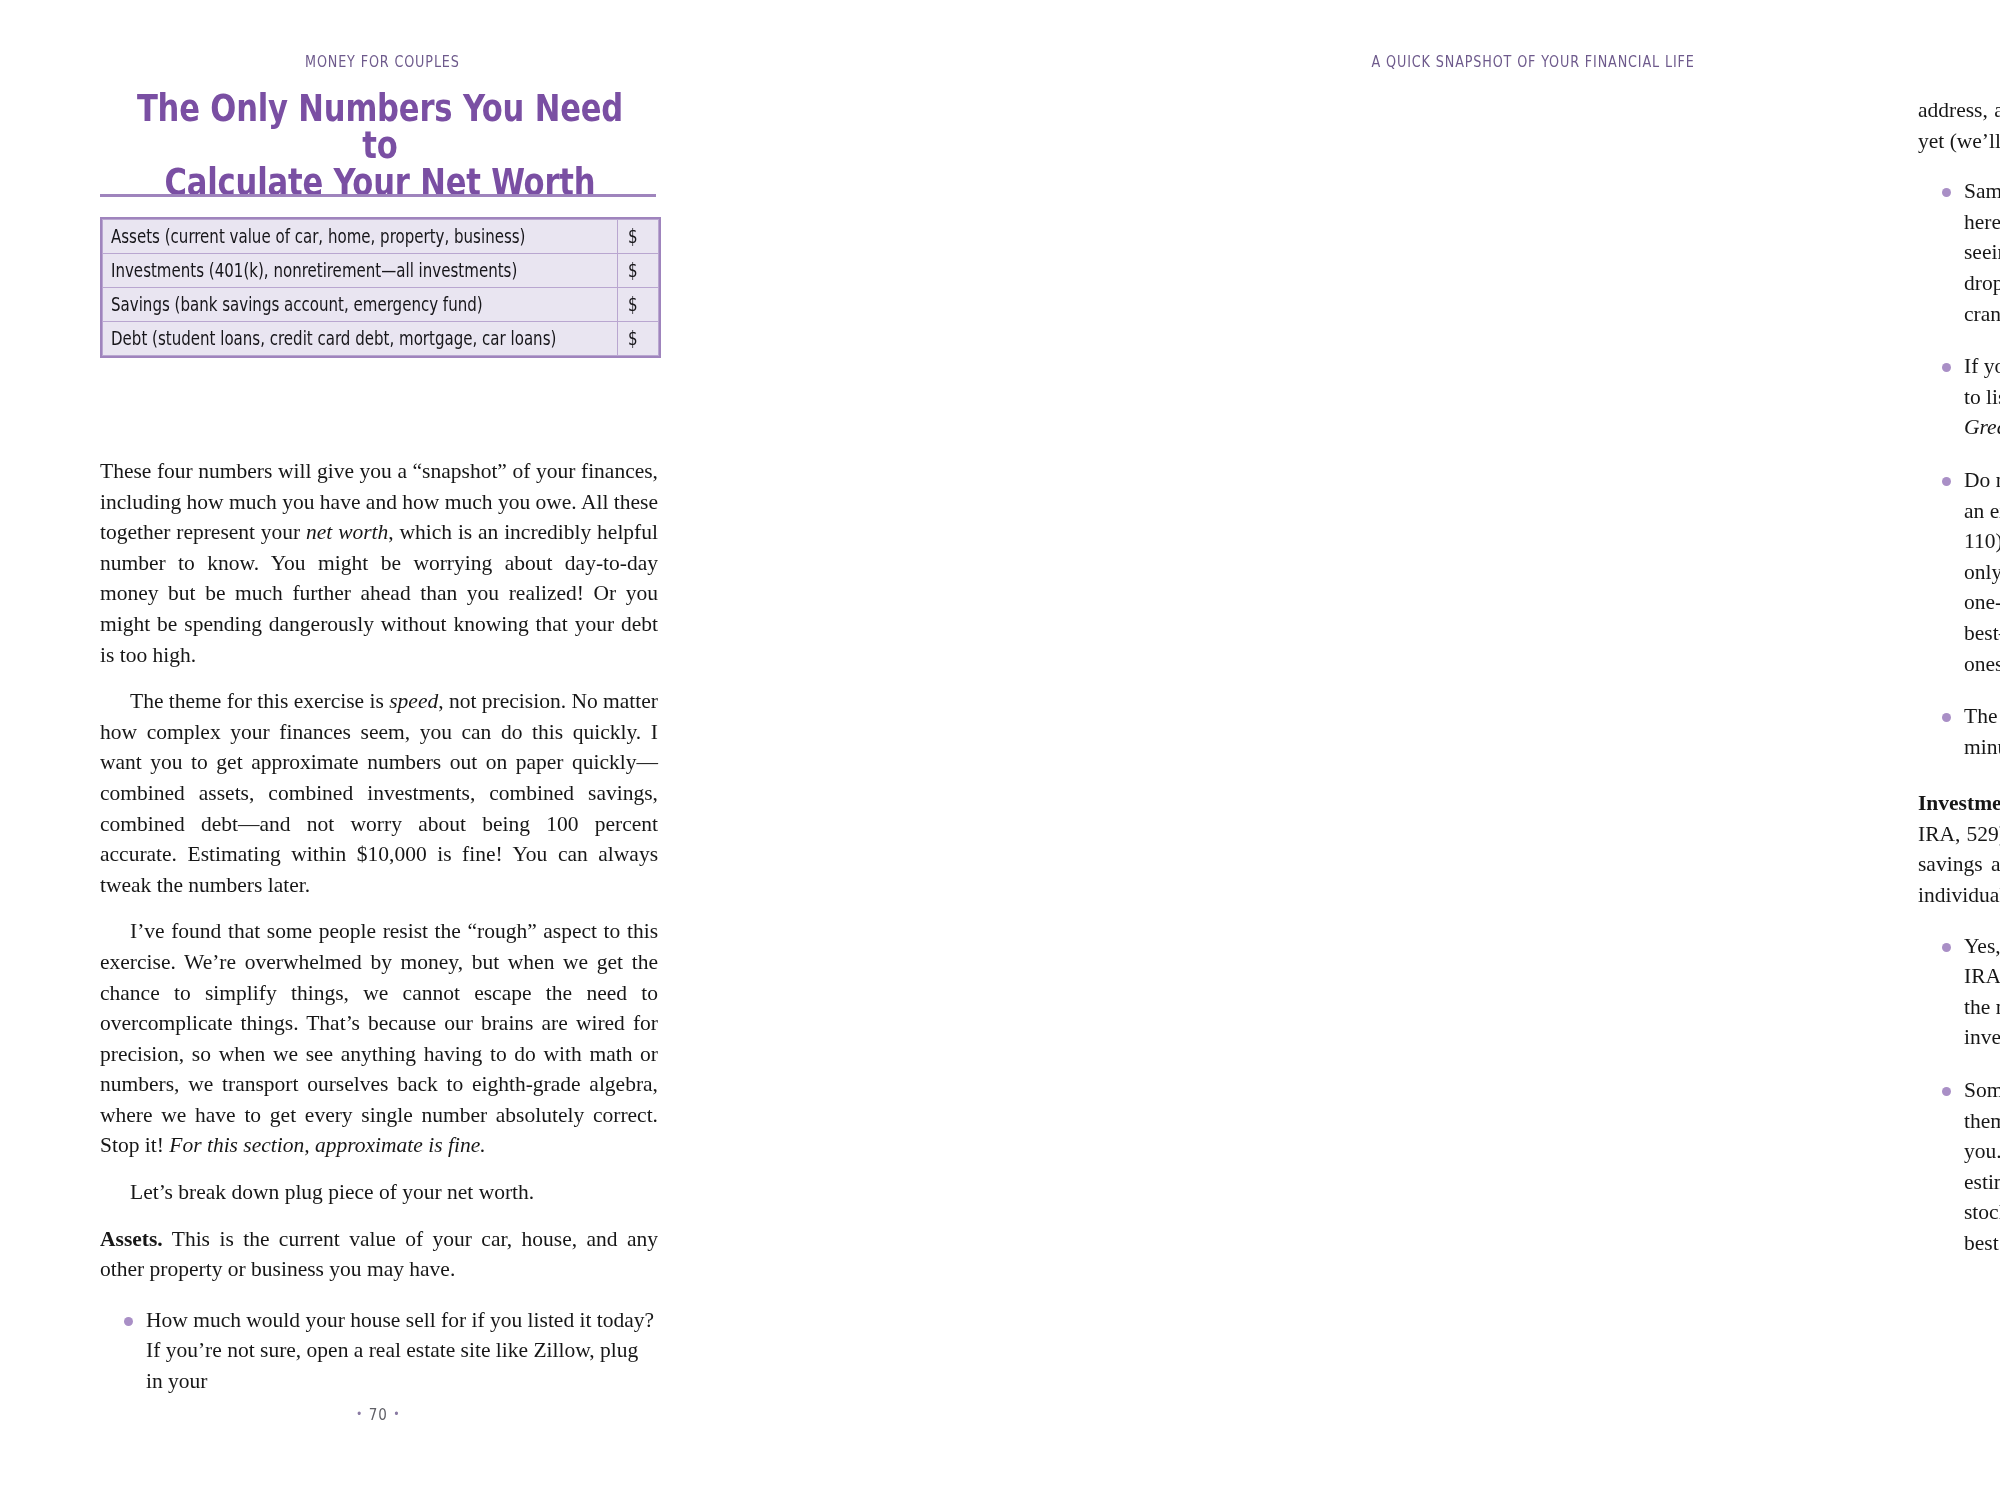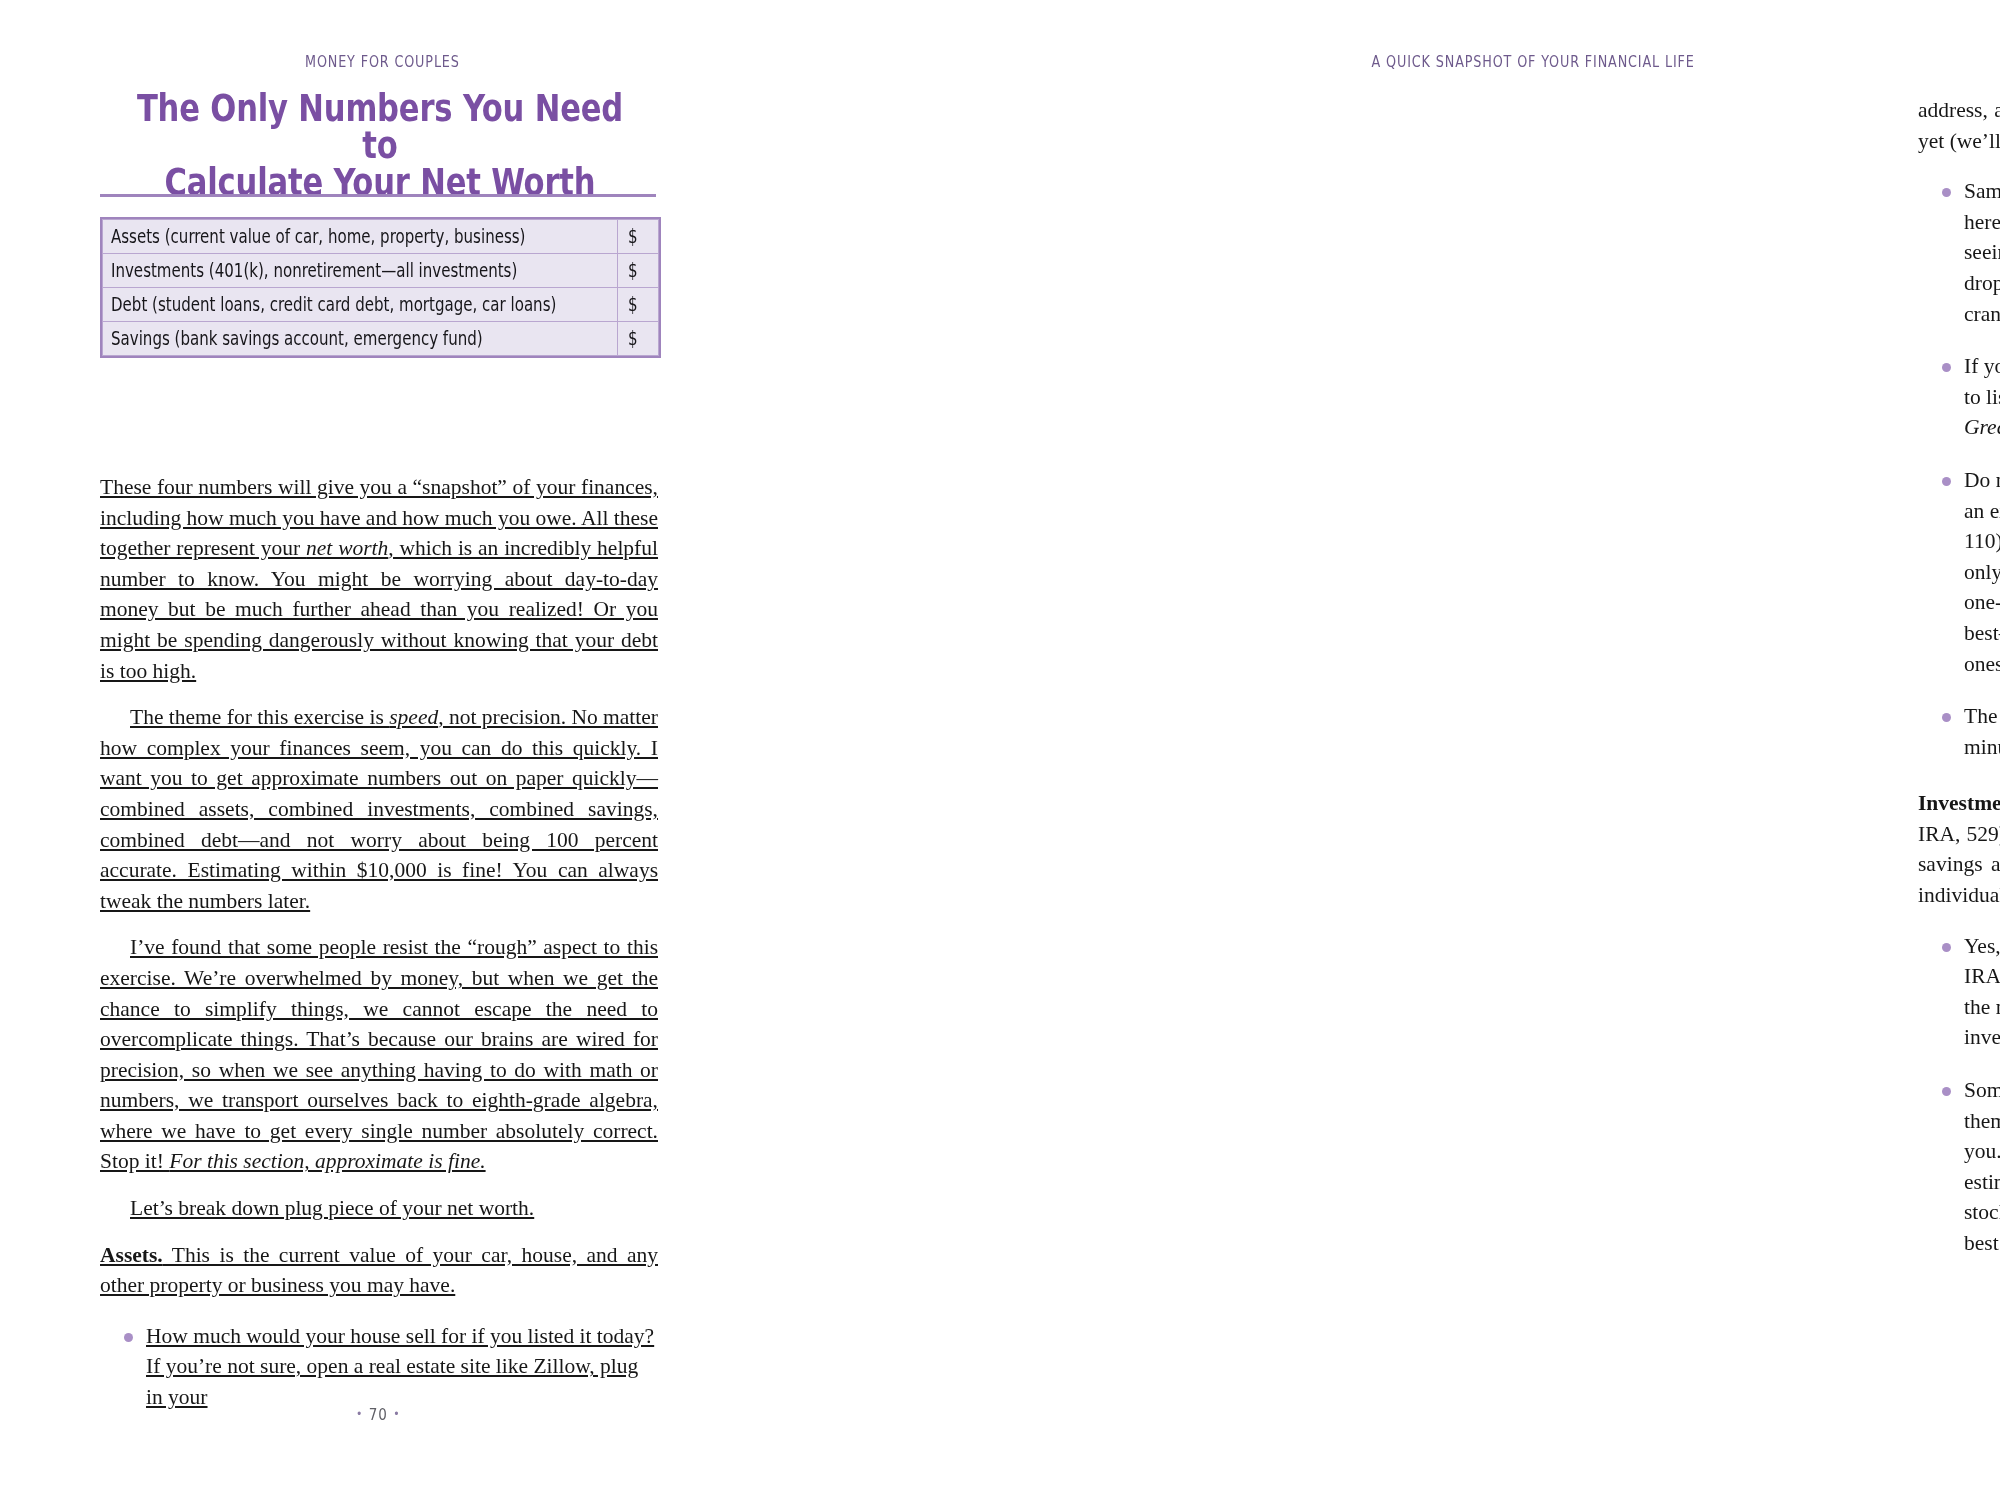--- a/index.html
+++ b/index.html
@@ -107,21 +107,21 @@
   
   .col {
     position: absolute;
     width: 558px;
     font-size: 21.5px;
     line-height: 30.6px;
     text-align: justify;
     color: #171717;
     hyphens: none;
   }
-  .col-left  { left: 100px; top: 472px; text-decoration: underline; }
+  .col-left  { left: 100px; top: 456px; }
   .col-right { left: 918px; top: 95px; width: 556px; }
 
   p.para {
     margin: 0;
     text-indent: 0;
   }
   p.para + p.para { margin-top: 16px; }
   p.indent { text-indent: 30px; }
   p.gap-before { margin-top: 26px; }
 
@@ -186,25 +186,25 @@
         <tbody>
           <tr>
             <td class="label-col"><span class="cellsq">Assets (current value of car, home, property, business)</span></td>
             <td class="value-col"><span class="cellsq">$</span></td>
           </tr>
           <tr>
             <td class="label-col"><span class="cellsq">Investments (401(k), nonretirement—all investments)</span></td>
             <td class="value-col"><span class="cellsq">$</span></td>
           </tr>
           <tr>
+            <td class="label-col"><span class="cellsq">Savings (bank savings account, emergency fund)</span></td>
+            <td class="value-col"><span class="cellsq">$</span></td>
+          </tr>
+          <tr>
             <td class="label-col"><span class="cellsq">Debt (student loans, credit card debt, mortgage, car loans)</span></td>
-            <td class="value-col"><span class="cellsq">$</span></td>
-          </tr>
-          <tr>
-            <td class="label-col"><span class="cellsq">Savings (bank savings account, emergency fund)</span></td>
             <td class="value-col"><span class="cellsq">$</span></td>
           </tr>
         </tbody>
       </table>
     </div>
 
     <div class="col col-left">
 
       <p class="para"><span>These four numbers will give you a “snapshot” of your finances, including how much you have and how much you owe. All these together represent your </span><em>net worth</em><span>, which is an incredibly helpful number to know. You might be worrying about day-to-day money but be much further ahead than you realized! Or you might be spending dangerously without knowing that your debt is too high.</span></p>
 

